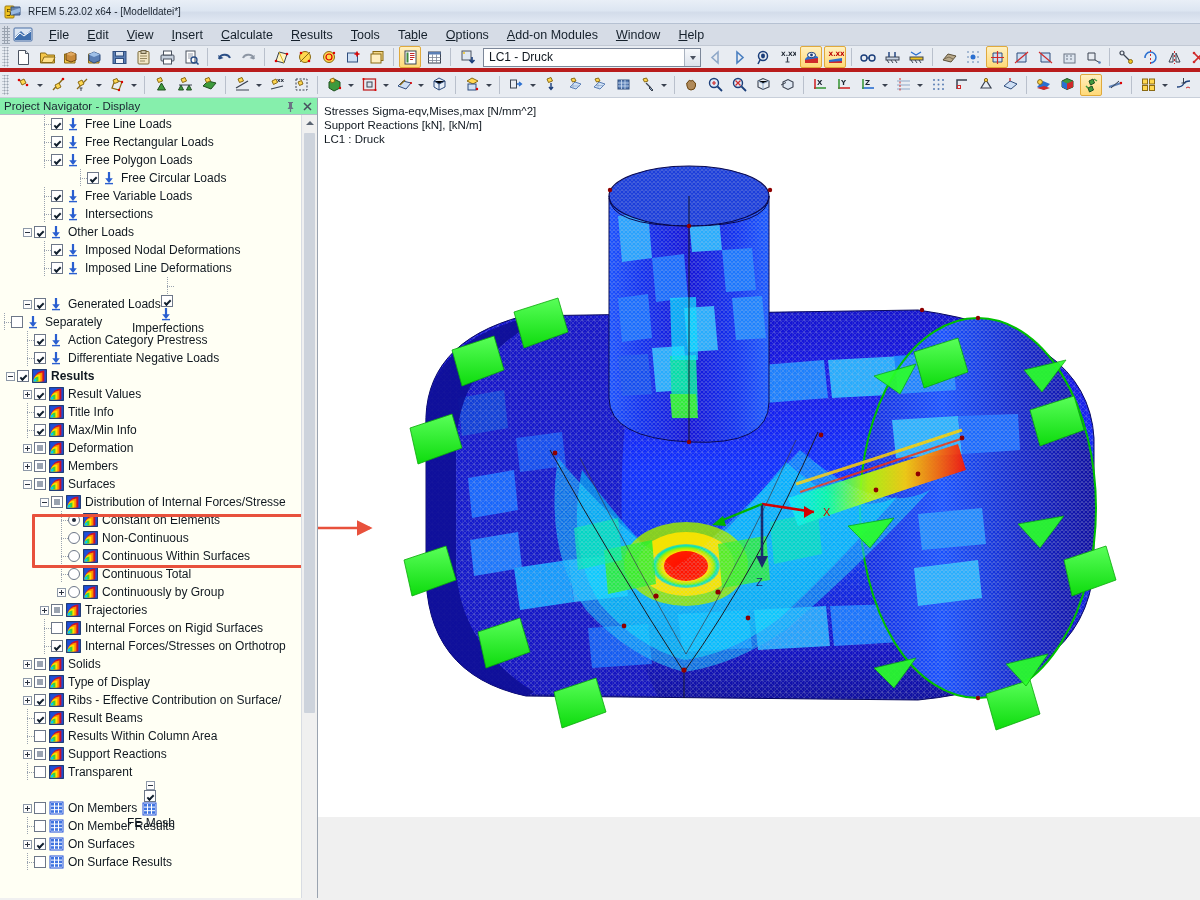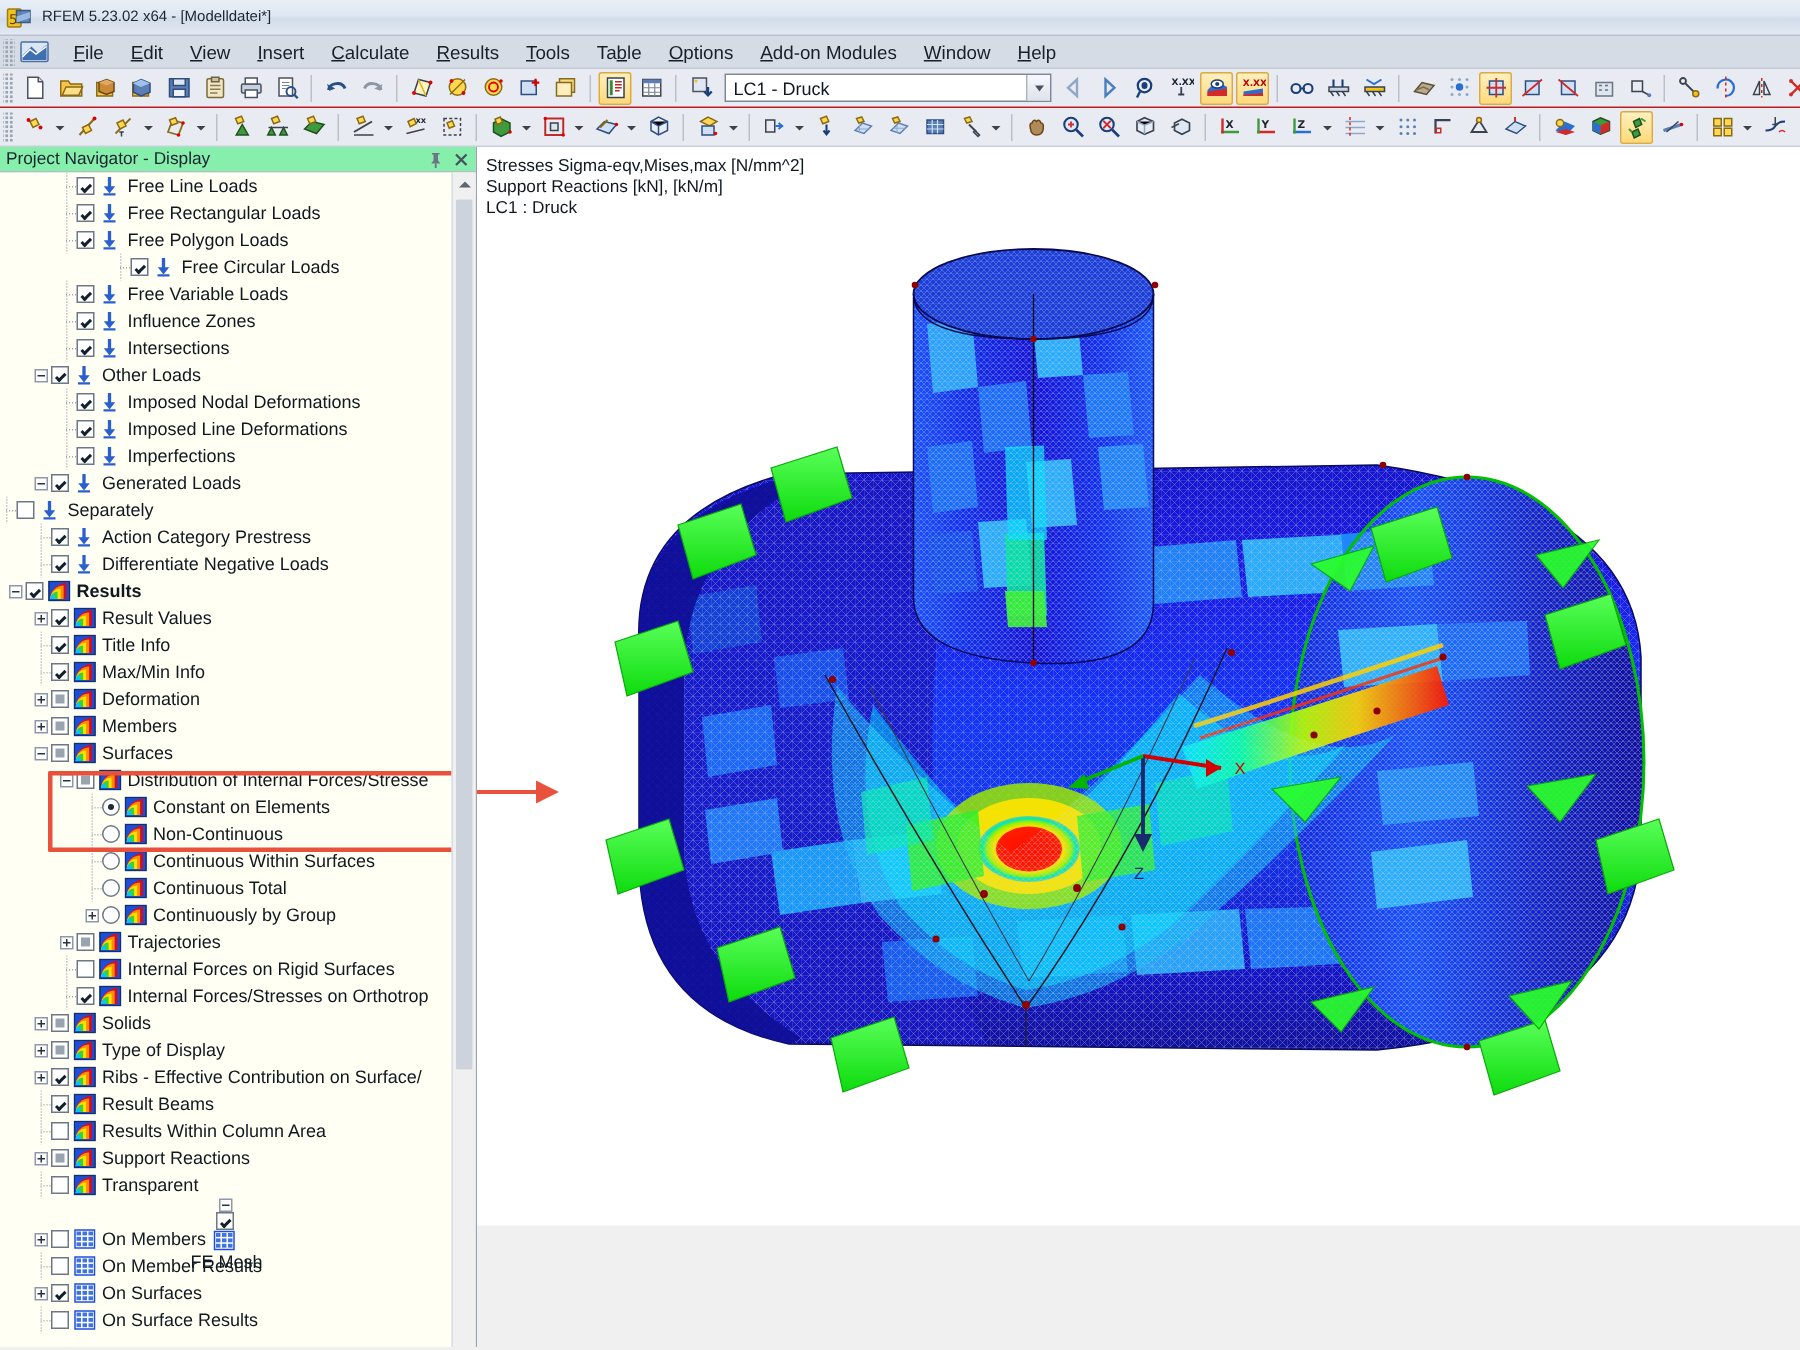--- a/index.html
+++ b/index.html
@@ -42,21 +42,21 @@
   }
   #menubar .menu-item {
     padding: 2px 9px; font-size: 12.5px; color: #15202b; cursor: default;
     white-space: nowrap;
   }
   #menubar .menu-item u { text-decoration: underline; }
   
   .toolbar-row {
     height: 26px; width: 1200px; background: #e8ecf2;
     display: flex; align-items: center;
-    border-bottom: 1px solid #b91c1c;
+    border-bottom: 4px solid #b91c1c;
   }
   .toolbar-row.second { border-bottom: 1px solid #c8cfda; }
   .tb-grip {
     width: 7px; height: 20px; margin: 0 2px;
     background-image: radial-gradient(circle, #9aa3b0 0.9px, transparent 1.1px);
     background-size: 3px 3px; background-position: 1px 2px;
     flex: 0 0 auto;
   }
   .tb-sep { width: 1px; height: 18px; background: #b9c0cc; margin: 0 4px; flex: 0 0 auto; }
   .tb-btn {
@@ -945,63 +945,53 @@
             <span class="tlabel">Free Variable Loads</span>
           </div>
           <div class="trow" style="padding-left: 40px;">
             <span class="dots leaf"></span>
             <span class="cbx checked"></span>
             <span class="tico"><svg width="15" height="14" viewBox="0 0 15 14">
                 <path d="M7 1 L7 8" stroke="#2a5fd0" stroke-width="2.2"></path>
                 <path d="M3.2 7.2 L7 12 L10.8 7.2 Z" fill="#2a5fd0"></path>
                 <path d="M3 12.6 h8" stroke="#2a5fd0" stroke-width="1.4"></path>
               </svg></span>
-            <span class="tlabel">Influence Zones</span>
-          </div>
-          <div class="trow" style="padding-left: 40px;">
-            <span class="dots leaf"></span>
+            <span class="tlabel">Intersections</span>
+          </div>
+          <div class="trow" style="padding-left: 23px;">
+            <span class="exp "></span>
             <span class="cbx checked"></span>
             <span class="tico"><svg width="15" height="14" viewBox="0 0 15 14">
                 <path d="M7 1 L7 8" stroke="#2a5fd0" stroke-width="2.2"></path>
                 <path d="M3.2 7.2 L7 12 L10.8 7.2 Z" fill="#2a5fd0"></path>
                 <path d="M3 12.6 h8" stroke="#2a5fd0" stroke-width="1.4"></path>
               </svg></span>
-            <span class="tlabel">Intersections</span>
-          </div>
-          <div class="trow" style="padding-left: 23px;">
-            <span class="exp "></span>
+            <span class="tlabel">Other Loads</span>
+          </div>
+          <div class="trow" style="padding-left: 40px;">
+            <span class="dots leaf"></span>
             <span class="cbx checked"></span>
             <span class="tico"><svg width="15" height="14" viewBox="0 0 15 14">
                 <path d="M7 1 L7 8" stroke="#2a5fd0" stroke-width="2.2"></path>
                 <path d="M3.2 7.2 L7 12 L10.8 7.2 Z" fill="#2a5fd0"></path>
                 <path d="M3 12.6 h8" stroke="#2a5fd0" stroke-width="1.4"></path>
               </svg></span>
-            <span class="tlabel">Other Loads</span>
+            <span class="tlabel">Imposed Nodal Deformations</span>
           </div>
           <div class="trow" style="padding-left: 40px;">
             <span class="dots leaf"></span>
             <span class="cbx checked"></span>
             <span class="tico"><svg width="15" height="14" viewBox="0 0 15 14">
                 <path d="M7 1 L7 8" stroke="#2a5fd0" stroke-width="2.2"></path>
                 <path d="M3.2 7.2 L7 12 L10.8 7.2 Z" fill="#2a5fd0"></path>
                 <path d="M3 12.6 h8" stroke="#2a5fd0" stroke-width="1.4"></path>
               </svg></span>
-            <span class="tlabel">Imposed Nodal Deformations</span>
-          </div>
-          <div class="trow" style="padding-left: 40px;">
-            <span class="dots leaf"></span>
-            <span class="cbx checked"></span>
-            <span class="tico"><svg width="15" height="14" viewBox="0 0 15 14">
-                <path d="M7 1 L7 8" stroke="#2a5fd0" stroke-width="2.2"></path>
-                <path d="M3.2 7.2 L7 12 L10.8 7.2 Z" fill="#2a5fd0"></path>
-                <path d="M3 12.6 h8" stroke="#2a5fd0" stroke-width="1.4"></path>
-              </svg></span>
             <span class="tlabel">Imposed Line Deformations</span>
           </div>
-          <div class="trow" style="padding-left: 40px;">
+          <div class="trow" style="padding-left: 40px; flex-direction: column;">
             <span class="dots leaf"></span>
             <span class="cbx checked"></span>
             <span class="tico"><svg width="15" height="14" viewBox="0 0 15 14">
                 <path d="M7 1 L7 8" stroke="#2a5fd0" stroke-width="2.2"></path>
                 <path d="M3.2 7.2 L7 12 L10.8 7.2 Z" fill="#2a5fd0"></path>
                 <path d="M3 12.6 h8" stroke="#2a5fd0" stroke-width="1.4"></path>
               </svg></span>
             <span class="tlabel">Imperfections</span>
           </div>
           <div class="trow" style="padding-left: 23px;">

